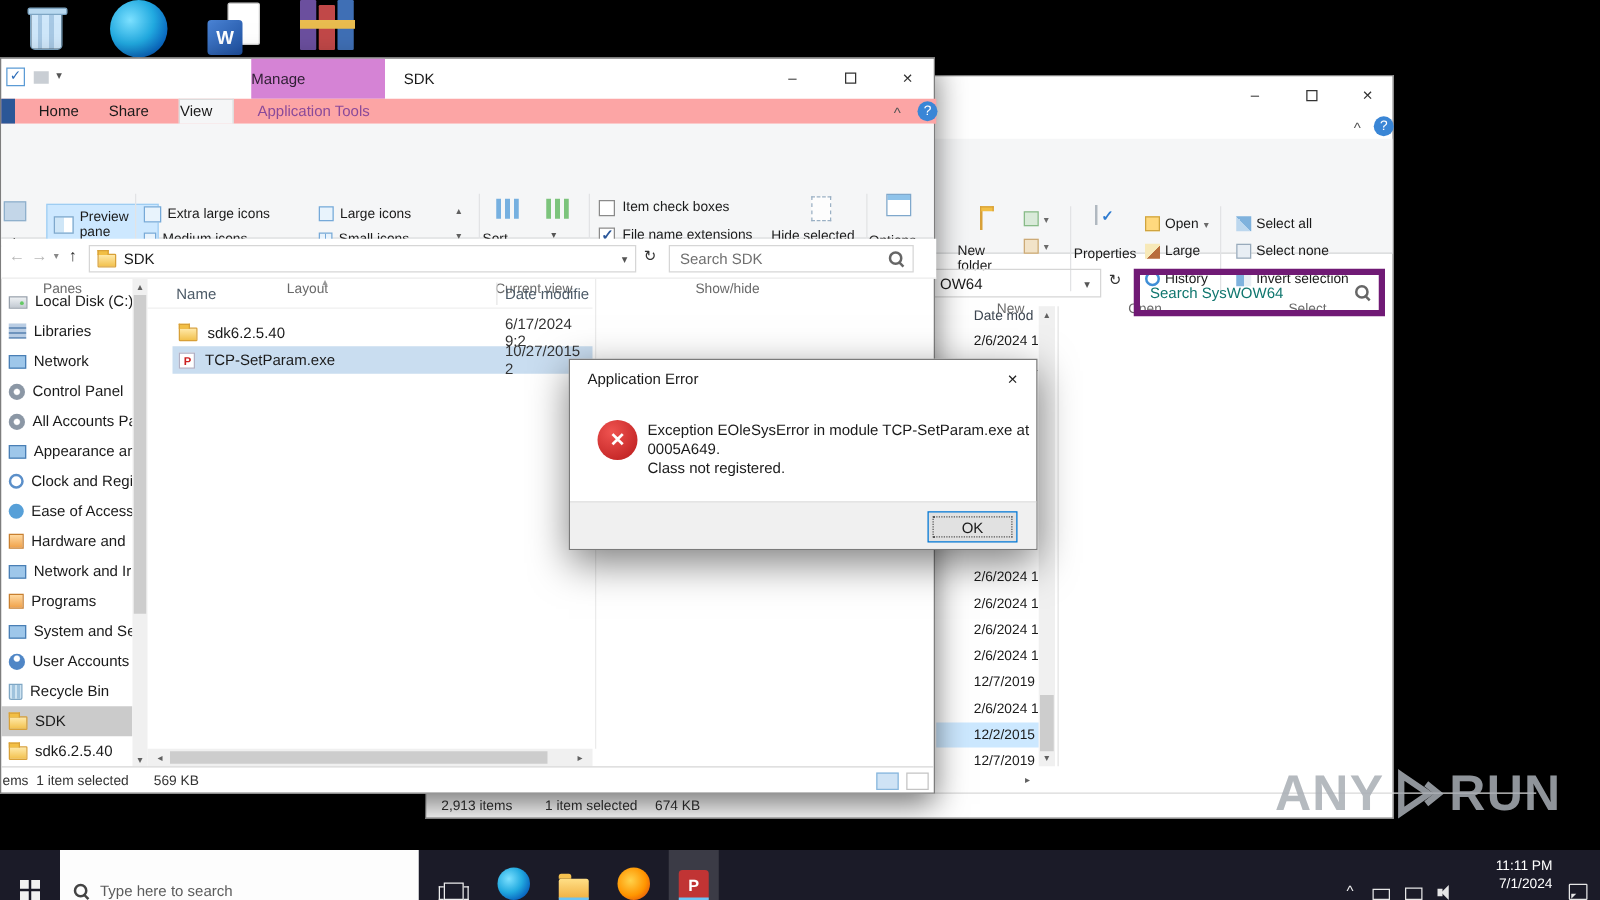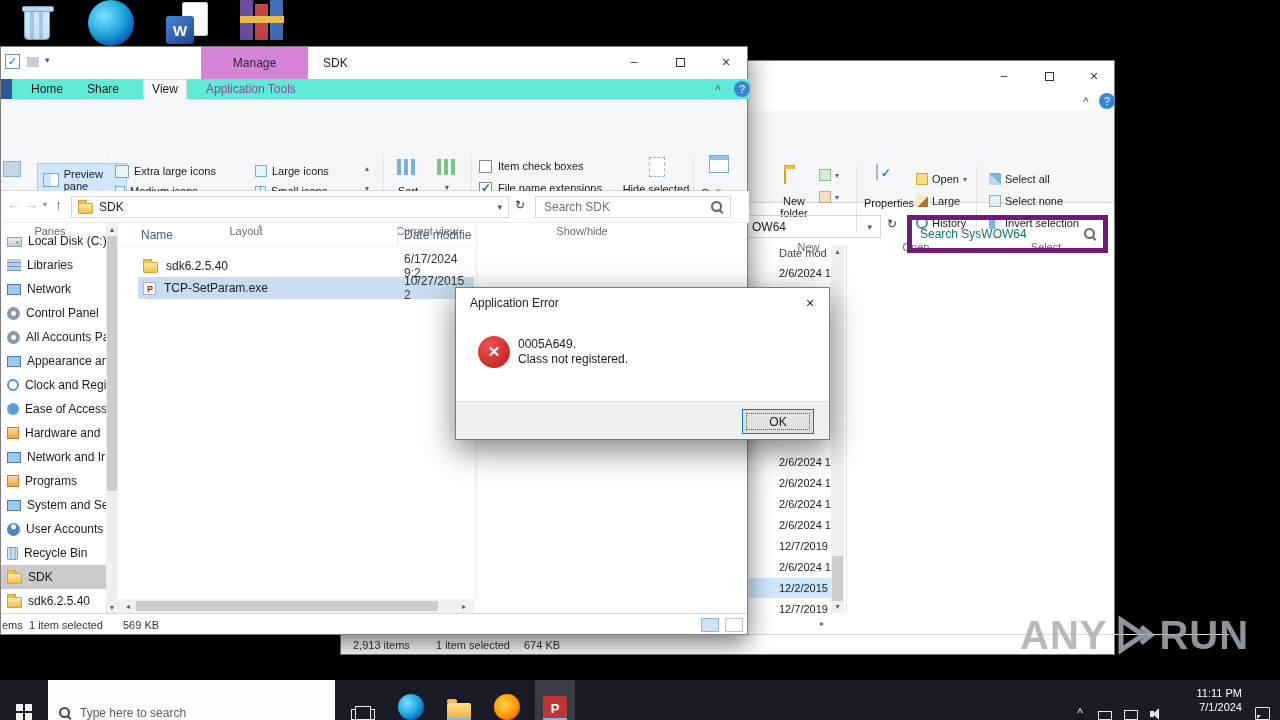--- a/index.html
+++ b/index.html
@@ -1,20 +1,20 @@
 <!DOCTYPE html>
 <html><head>
 <meta charset="utf-8">
 <style>
 *{margin:0;padding:0;box-sizing:border-box}
 html,body{width:1280px;height:720px;overflow:hidden;background:#000;font-family:"Liberation Sans",sans-serif;font-size:12px;color:#1a1a1a}
 .abs{position:absolute}
 .win{position:absolute;background:#fff;border:1px solid #7d7d7d;box-shadow:0 8px 24px rgba(0,0,0,.55)}
 .flex{display:flex;align-items:center}
-.c{text-align:center}
+.c{text-align:left}
 .f11{font-size:11px}
 .gray{color:#6a6a6a}
 
 .gm::after{content:"–"}.gx::after{content:"×";font-size:14px}
 .a-l::after{content:"←"}.a-r::after{content:"→"}.a-u::after{content:"↑"}
 .rf::after{content:"↻"}.cv::after{content:"▾"}.cu::after{content:"▴"}
 .ch-l::after{content:"◂"}.ch-r::after{content:"▸"}.qm::after{content:"?"}.hat::after{content:"^"}
 .boxg{display:inline-block;width:9px;height:9px;border:1px solid #333}
 .helpc{width:16px;height:16px;border-radius:50%;background:#3a86d6;color:#fff;font-size:11px;display:flex;align-items:center;justify-content:center}
 .ctrl{position:absolute;top:0;width:46px;height:30px;display:flex;align-items:center;justify-content:center;color:#333}
@@ -249,21 +249,21 @@
   <span class="abs" style="left:26px;top:10px;width:12px;height:10px;background:#c9ced4"></span>
   <span class="abs cv" style="left:44px;top:8px;color:#555;font-size:9px"></span>
   <div class="abs c" style="left:200px;top:0;width:107px;height:32px;background:#d583d5;line-height:32px;color:#2e1e33">Manage</div>
   <div class="abs" style="left:322px;top:9px">SDK</div>
   <div class="ctrl gm" style="left:610px"></div>
   <div class="ctrl" style="left:656px">
       <span class="boxg"></span>
     </div>
   <div class="ctrl gx" style="left:702px"></div>
 
-  <div class="abs" style="left:0;top:32px;width:748px;height:20px;background:#5eead4">
+  <div class="abs" style="left:0;top:32px;width:748px;height:20px;background:#fca5a5">
     <div class="abs" style="left:0;top:0;width:11px;height:20px;background:#2b5797"></div>
     <div class="abs" style="left:30px;top:3px">Home</div>
     <div class="abs" style="left:86px;top:3px">Share</div>
     <div class="abs c" style="left:142px;top:0;width:44px;height:20px;background:#f5f6f7;border:1px solid #dadbdc;border-bottom:none;line-height:19px">View</div>
     <div class="abs" style="left:205px;top:3px;color:#8a4a9a">Application Tools</div>
     <div class="abs hat" style="left:714px;top:4px;color:#555"></div>
     <div class="abs helpc qm" style="left:733px;top:2px"></div>
   </div>
 
   <div class="ribbon" style="top:52px;height:92px">
@@ -471,20 +471,21 @@
     <span class="abs" style="left:700px;top:4px;width:18px;height:14px;background:#cfe3f5;border:1px solid #88b7dd"></span>
     <span class="abs" style="left:724px;top:4px;width:18px;height:14px;border:1px solid #c4c4c4"></span>
   </div>
 </div>
 
 <div id="dlg">
   <div class="abs" style="left:14px;top:8px">Application Error</div>
   <div class="abs gx" style="right:8px;top:5px;width:22px;height:20px;display:flex;align-items:center;justify-content:center;color:#222"></div>
   <div class="err-ico">✕</div>
   <div class="abs" style="left:62px;top:49px;line-height:15px;white-space:nowrap">
+    <div>Exception EOleSysError in module TCP-SetParam.exe at</div>
     <div>0005A649.</div>
     <div>Class not registered.</div>
   </div>
   <div class="abs" style="left:0;top:113px;width:373px;height:38px;background:#f0f0f0;border-top:1px solid #dfdfdf">
     <div class="okbtn">OK</div>
   </div>
 </div>
 
 <div id="wm">
   <span>ANY</span>

